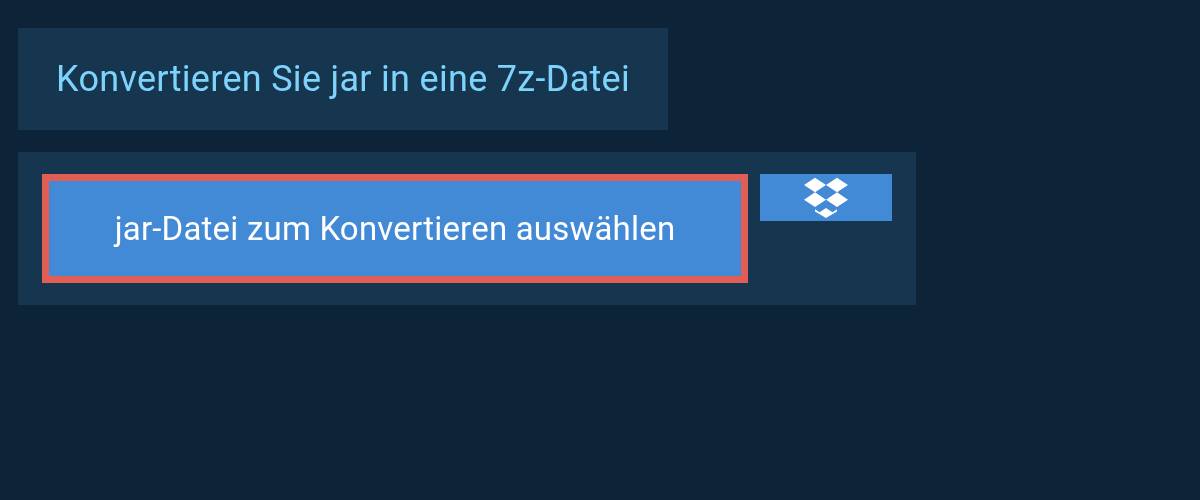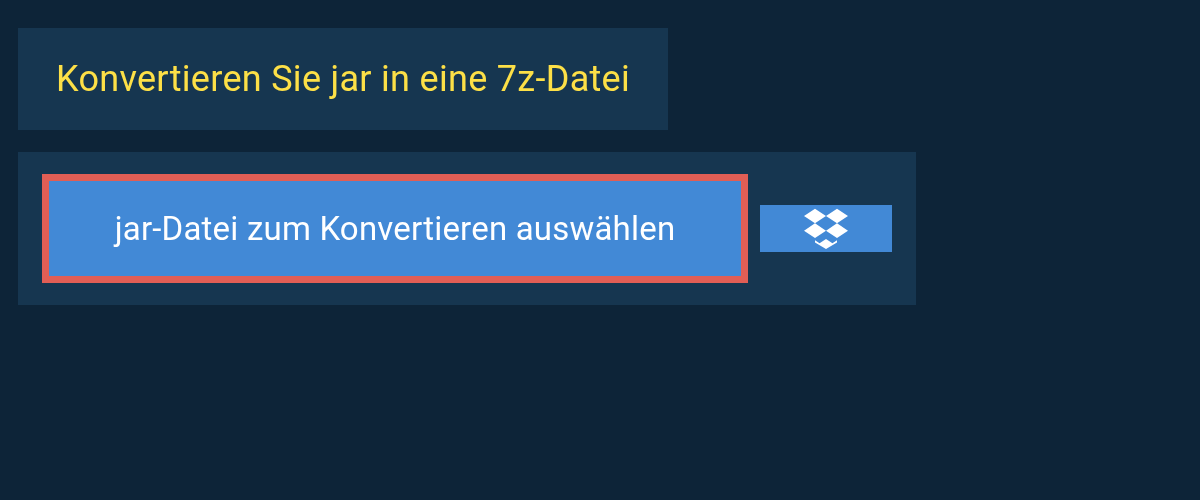--- a/index.html
+++ b/index.html
@@ -15,32 +15,32 @@
       overflow: hidden;
     }
     .header-bar {
       background: #163650;
       padding: 30px 38px;
       display: inline-block;
       margin-top: 28px;
       margin-left: 18px;
     }
     .header-title {
-      color: #fde047;
+      color: #7dd3fc;
       font-size: 36px;
       font-weight: 400;
       letter-spacing: 0.3px;
     }
     .upload-panel {
       background: #163650;
       margin-left: 18px;
       margin-top: 22px;
       padding: 22px 24px;
       display: flex;
-      align-items: center;
+      align-items: flex-start;
       gap: 12px;
       width: 898px;
     }
     .select-file-button {
       flex: 1;
       background: #4289d6;
       border: 7px solid #e15e55;
       color: #ffffff;
       font-size: 33px;
       font-weight: 400;

